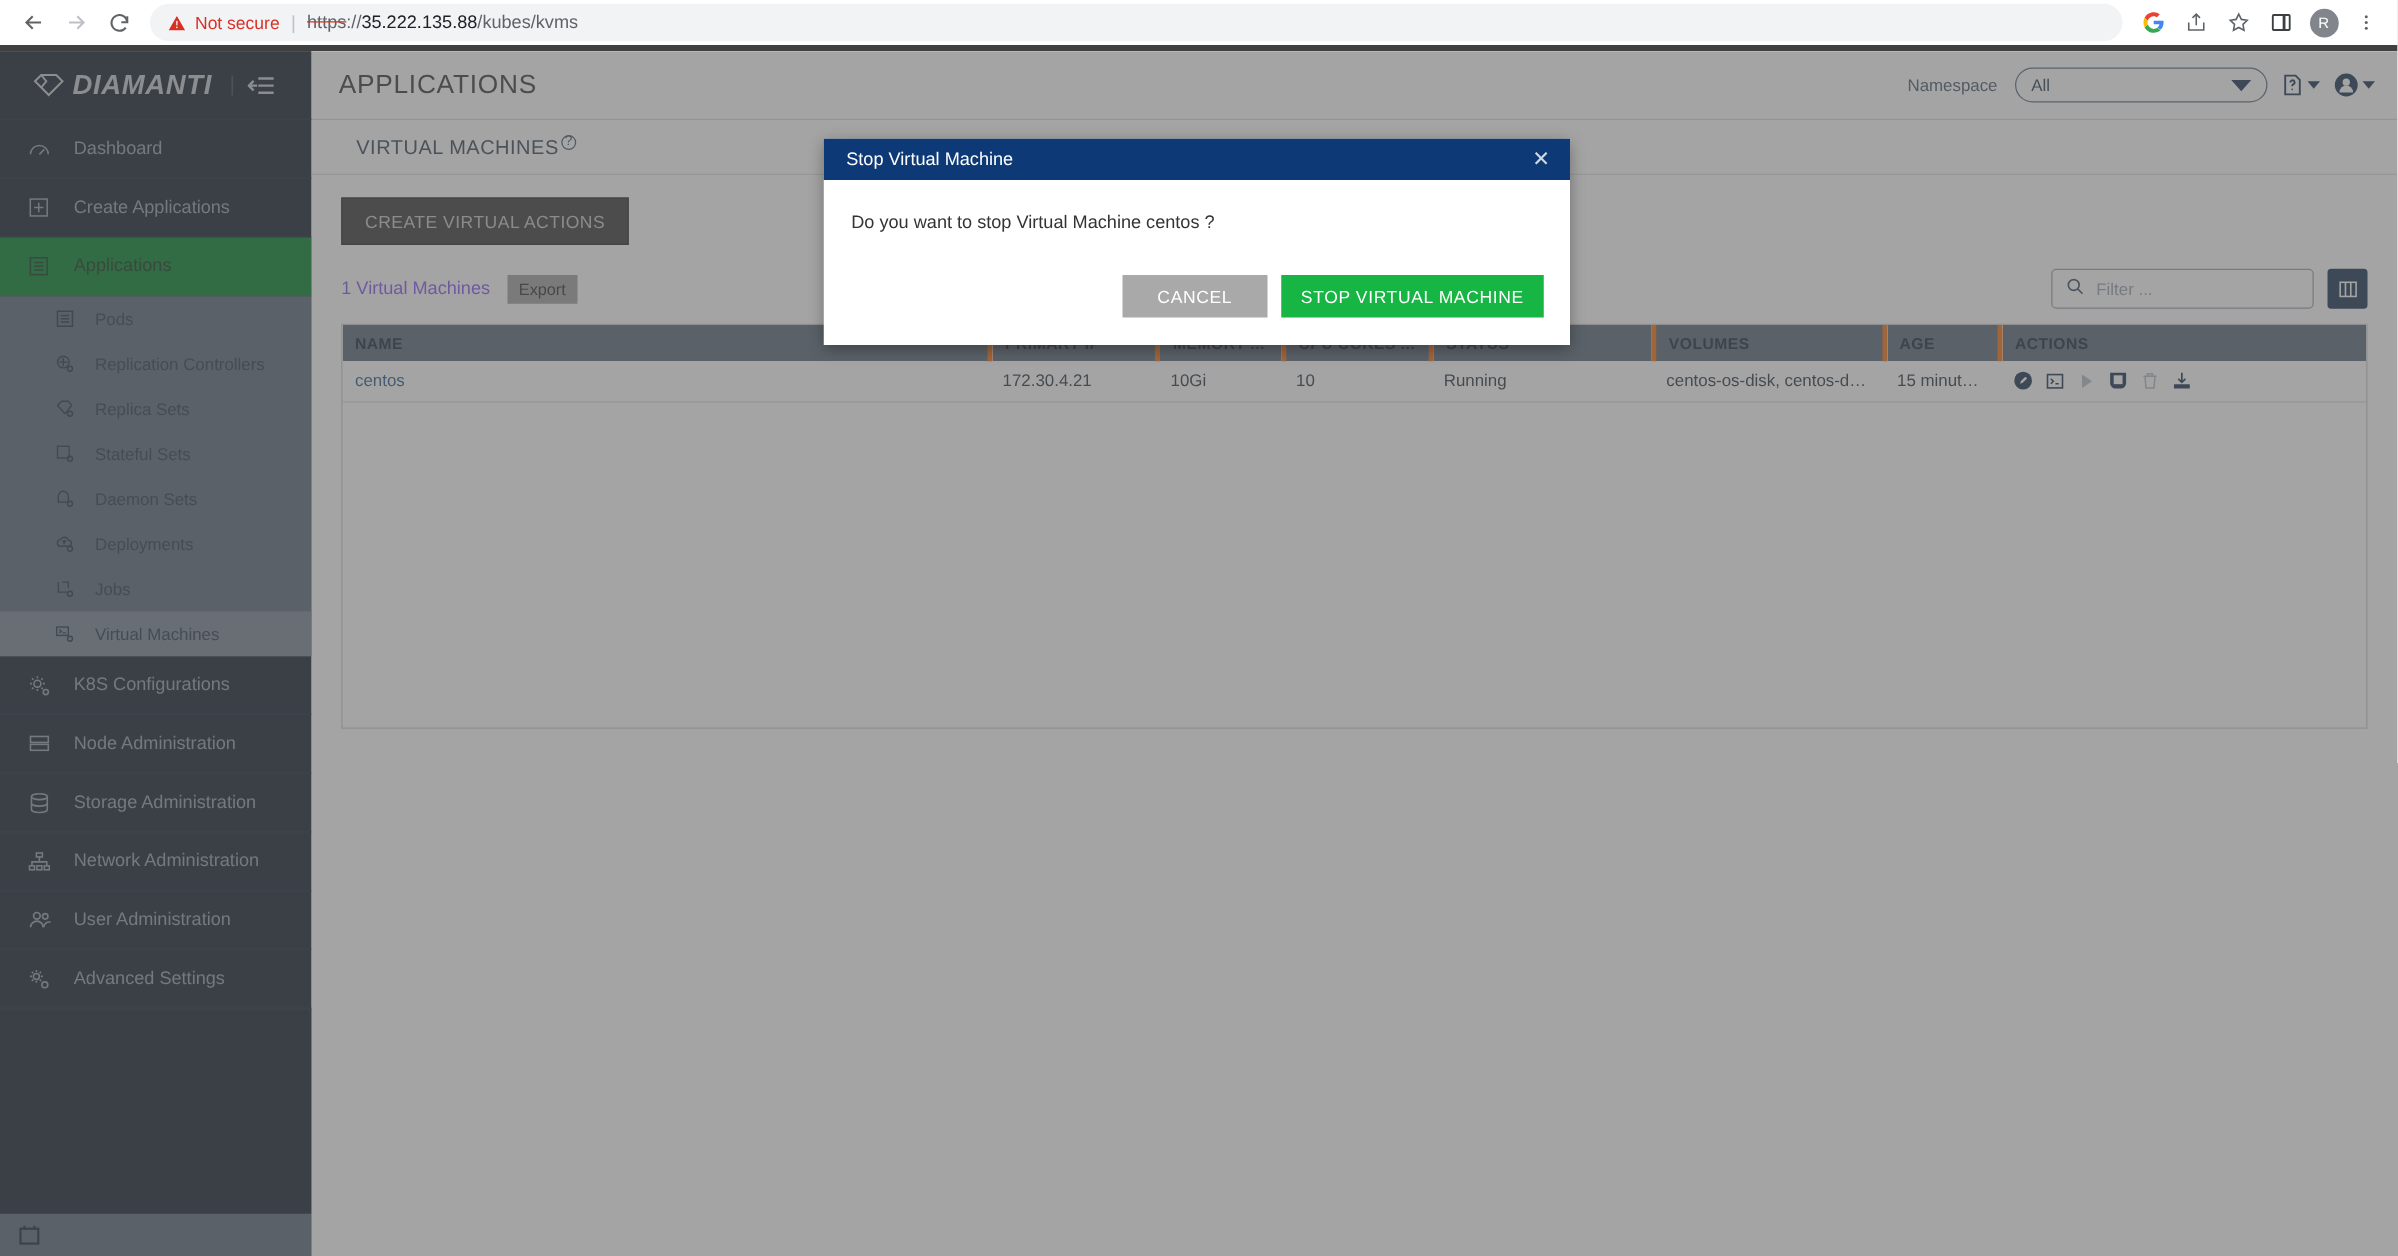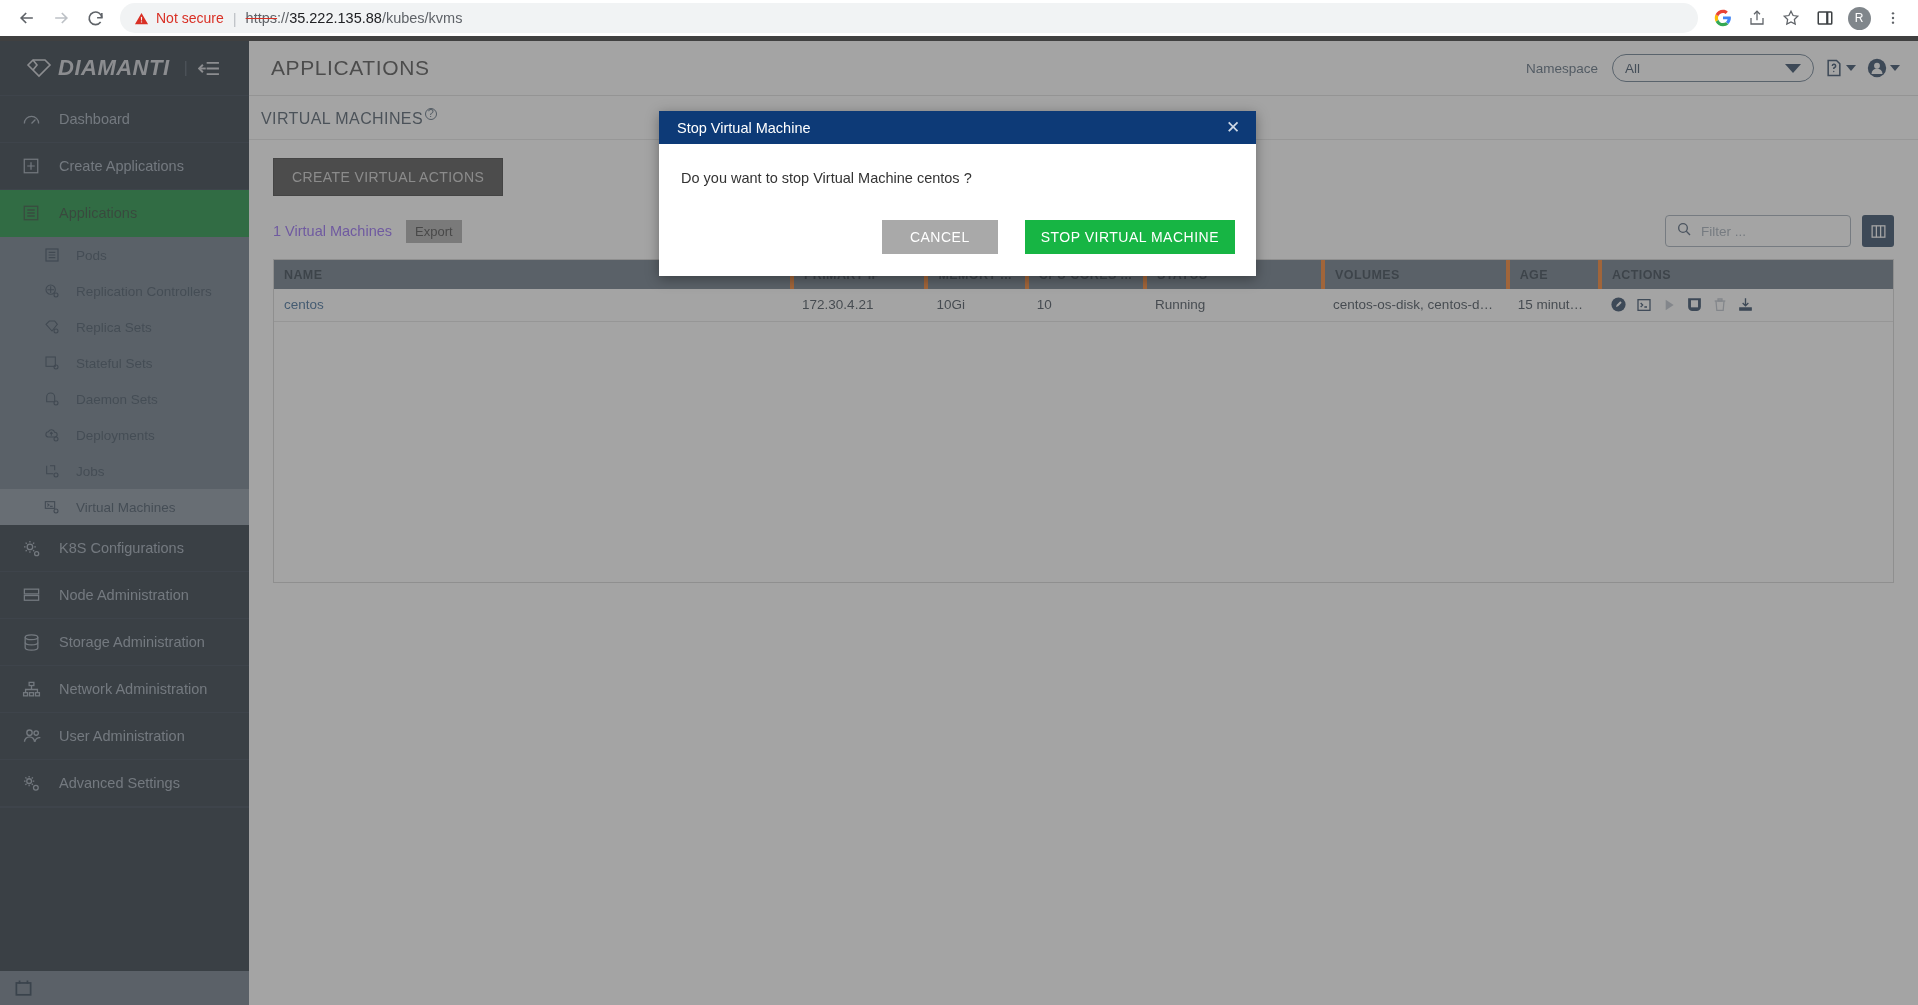--- a/index.html
+++ b/index.html
@@ -166,21 +166,21 @@
   }
   .ico-btn { display:flex; align-items:center; gap:2px; color:#1b3554; cursor:pointer; }
   .chev-sm {
     width:0;height:0;border-left:5px solid transparent;border-right:5px solid transparent;
     border-top:6px solid #1b3554;
   }
 
   .section-head {
     height: 44px; background:#fff;
     display: flex; align-items: center;
-    padding-left: 12px;
+    padding-left: 36px;
     border-bottom: 1px solid #e3e3e3;
   }
   .section-title { font-size: 16px; color:#3b4a59; letter-spacing:0.4px;}
   .help-sup {
     font-size: 11px; color: #4a5d70; vertical-align: super;
     margin-left: 2px; border: 1px solid #4a5d70; border-radius: 50%;
     width: 12px; height: 12px; display:inline-flex; align-items:center; justify-content:center;
     line-height:1;
   }
 
@@ -201,21 +201,21 @@
   }
   .count-text { font-size: 14.5px; color:#8b5cf6; }
   .btn-export {
     margin-left: 14px;
     background: #a3a3a3; color:#333;
     font-size: 13px; padding: 4px 9px;
     border: none; cursor:pointer;
   }
   .toolbar-right { margin-left:auto; display:flex; align-items:center; gap:11px;}
   .filter-box {
-    width: 186px; height: 32px;
+    width: 210px; height: 32px;
     border: 1px solid #9aa5b1; border-radius: 4px;
     display:flex; align-items:center; padding: 0 10px; gap:9px;
     background:#fff;
   }
   .filter-box input {
     border:none; outline:none; font-size:13.5px; color:#333;
     width:100%; background:transparent; font-family:"Liberation Sans",sans-serif;
   }
   .filter-box input::placeholder { color:#9aa5b1; }
   .col-btn {
@@ -271,21 +271,21 @@
   .modal-close {
     margin-left:auto; color:#cfd9e6; font-size:17px; cursor:pointer;
     width: 22px; height: 22px; display:flex; align-items:center; justify-content:center;
   }
   .modal-body {
     padding: 26px 22px 0 22px;
     font-size: 14.5px; color: #333;
     min-height: 58px;
   }
   .modal-foot {
-    display:flex; justify-content:flex-end; gap: 27px;
+    display:flex; justify-content:flex-end; gap: 11px;
     padding: 18px 21px 22px 0;
   }
   .btn-cancel {
     background:#a9a9a9; color:#fff; border:none;
     font-size:14px; letter-spacing:0.5px;
     padding: 9px 28px; cursor:pointer;
   }
   .btn-stop {
     background:#17b544; color:#fff; border:none;
     font-size:14px; letter-spacing:0.5px;

